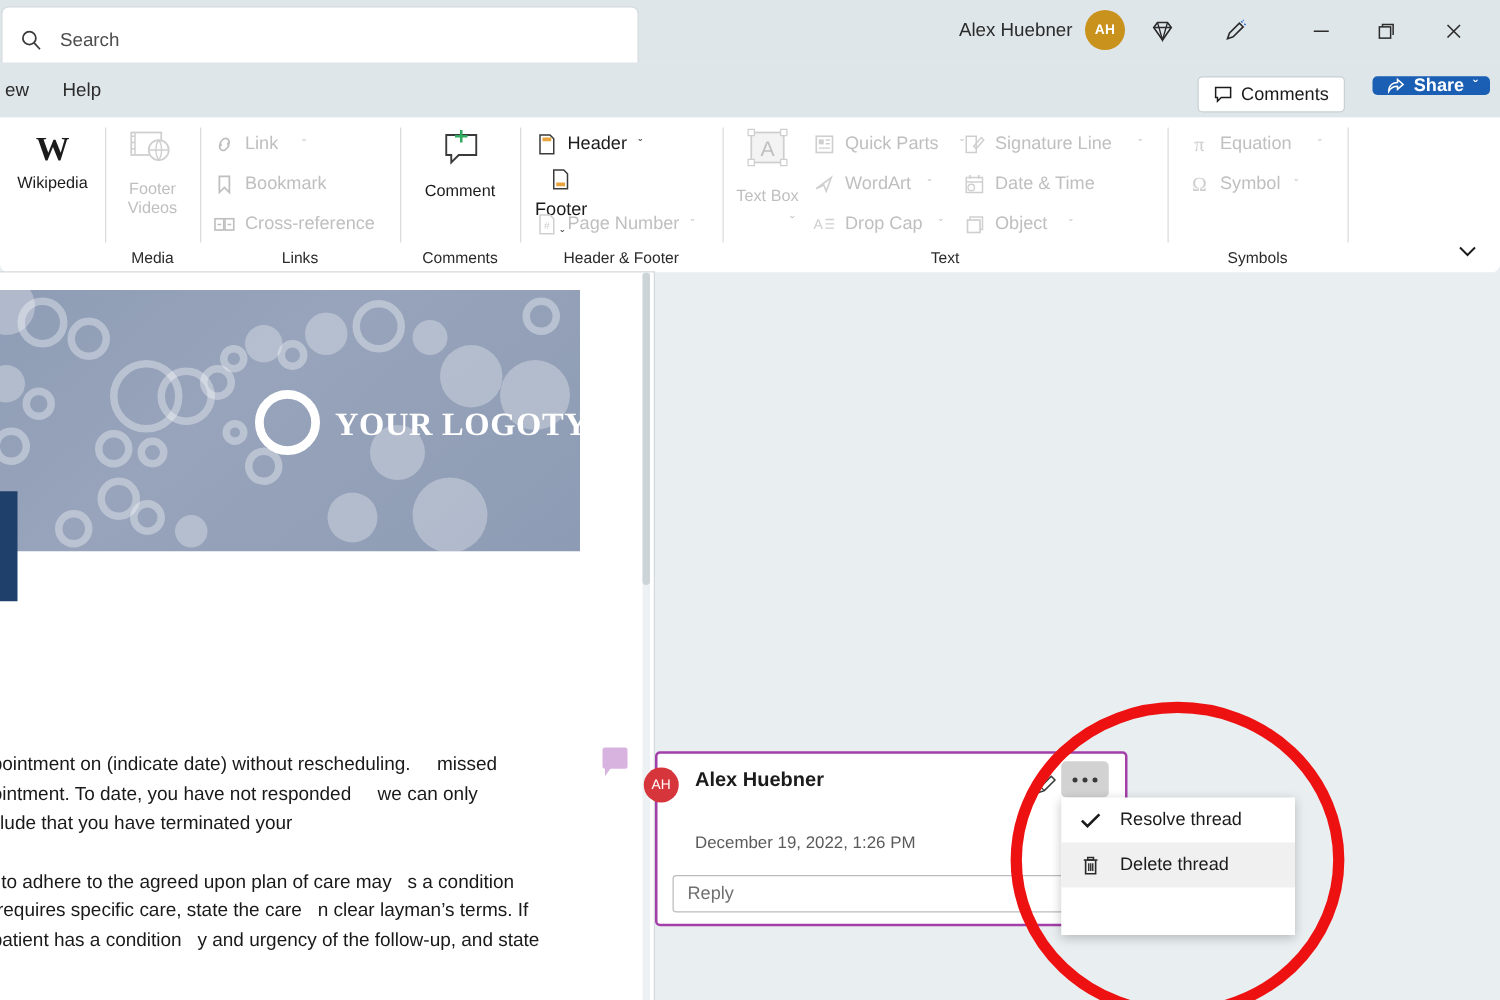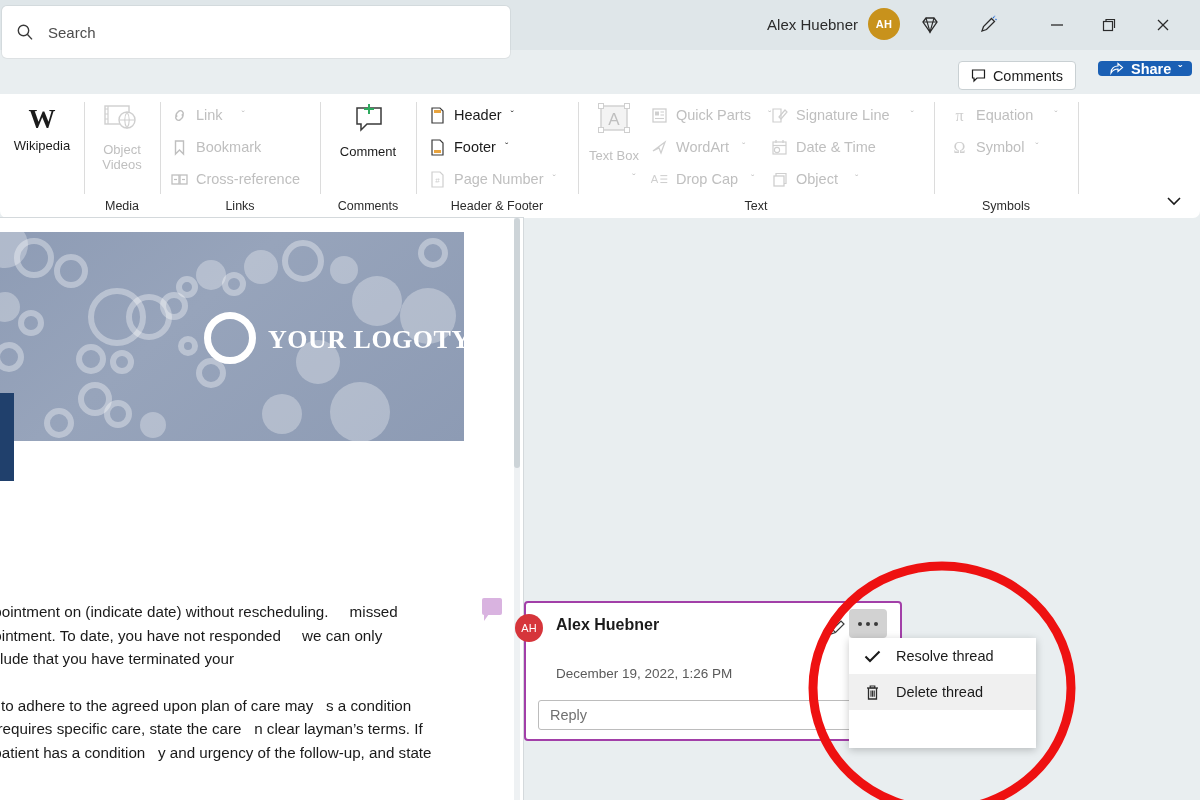--- a/index.html
+++ b/index.html
@@ -297,20 +297,24 @@
         </svg>
     </div>
     <div class="win-btn" style="right:14px;">
       <svg width="16" height="16" viewBox="0 0 16 16">
           <line x1="3" y1="3" x2="13" y2="13" stroke="#2b2b2b" stroke-width="1.3"></line>
           <line x1="13" y1="3" x2="3" y2="13" stroke="#2b2b2b" stroke-width="1.3"></line>
         </svg>
     </div>
   </div>
 
+  <div class="tabrow">
+    <div class="tab" style="left:-8px;">ew</div>
+    <div class="tab" style="left:38px;">Help</div>
+  </div>
 
   <div class="comments-btn">
     <svg width="15" height="15" viewBox="0 0 15 15">
         <path d="M1.5 2 H13.5 V10 H6 L3 13 V10 H1.5 Z" fill="none" stroke="#1b1b1b" stroke-width="1.2"></path>
       </svg>
     <span>Comments</span>
   </div>
   <div class="share-btn">
     <svg width="15" height="15" viewBox="0 0 15 15">
         <path d="M2 12 C2 7 5.5 5 9 5 V2.5 L13.5 6.5 L9 10.5 V8 C5.5 8 3.5 9.5 2 12 Z" fill="none" stroke="#ffffff" stroke-width="1.2"></path>
@@ -333,21 +337,21 @@
     <div class="rgroup" style="left:84px; width:76px;">
       <div class="big-btn" style="left:2px; width:72px;">
         <span>
           <svg width="38" height="34" viewBox="0 0 38 34">
               <rect x="2" y="4" width="24" height="18" fill="none" stroke="#cfcfcf" stroke-width="1.4"></rect>
               <path d="M5 4 v18 M5 7 h-3 M5 12 h-3 M5 17 h-3" stroke="#cfcfcf" stroke-width="1.2"></path>
               <circle cx="24" cy="18" r="8" fill="#ffffff" stroke="#cfcfcf" stroke-width="1.4"></circle>
               <path d="M16 18 h16 M24 10 c3 4 3 12 0 16 c-3 -4 -3 -12 0 -16" fill="none" stroke="#cfcfcf" stroke-width="1.1"></path>
             </svg>
         </span>
-        <span class="lbl dis">Object Videos</span>
+        <span class="lbl dis">Footer Videos</span>
       </div>
       <div class="rgroup-label">Media</div>
     </div>
     <div class="rsep" style="left:160px;"></div>
 
     <div class="rgroup" style="left:160px; width:160px;">
       <div class="small-item dis" style="left:10px; top:8px;">
         <span class="ico">
             <svg width="19" height="19" viewBox="0 0 19 19">
               <path d="M7 11 a3 3 0 0 1 0-4 l2-2 a3 3 0 0 1 4 4 l-1 1" fill="none" stroke="#bfbfbf" stroke-width="1.4"></path>
@@ -399,21 +403,21 @@
       <div class="small-item en" style="left:12px; top:8px;">
         <span class="ico">
             <svg width="19" height="19" viewBox="0 0 19 19">
               <path d="M4 2 H12 L15 5 V17 H4 Z" fill="#ffffff" stroke="#3a3a3a" stroke-width="1.2"></path>
               <rect x="6" y="4" width="7" height="3" fill="#e8a33d"></rect>
             </svg>
           </span>
         <span>Header</span>
         <span class="chev">ˇ</span>
       </div>
-      <div class="small-item en" style="left:12px; top:40px;">
+      <div class="small-item en" style="left:12px; top:40px;flex-direction:column;">
         <span class="ico">
             <svg width="19" height="19" viewBox="0 0 19 19">
               <path d="M4 2 H12 L15 5 V17 H4 Z" fill="#ffffff" stroke="#3a3a3a" stroke-width="1.2"></path>
               <rect x="6" y="12" width="7" height="3" fill="#e8a33d"></rect>
             </svg>
           </span>
         <span>Footer</span>
         <span class="chev">ˇ</span>
       </div>
       <div class="small-item dis" style="left:12px; top:72px;">

